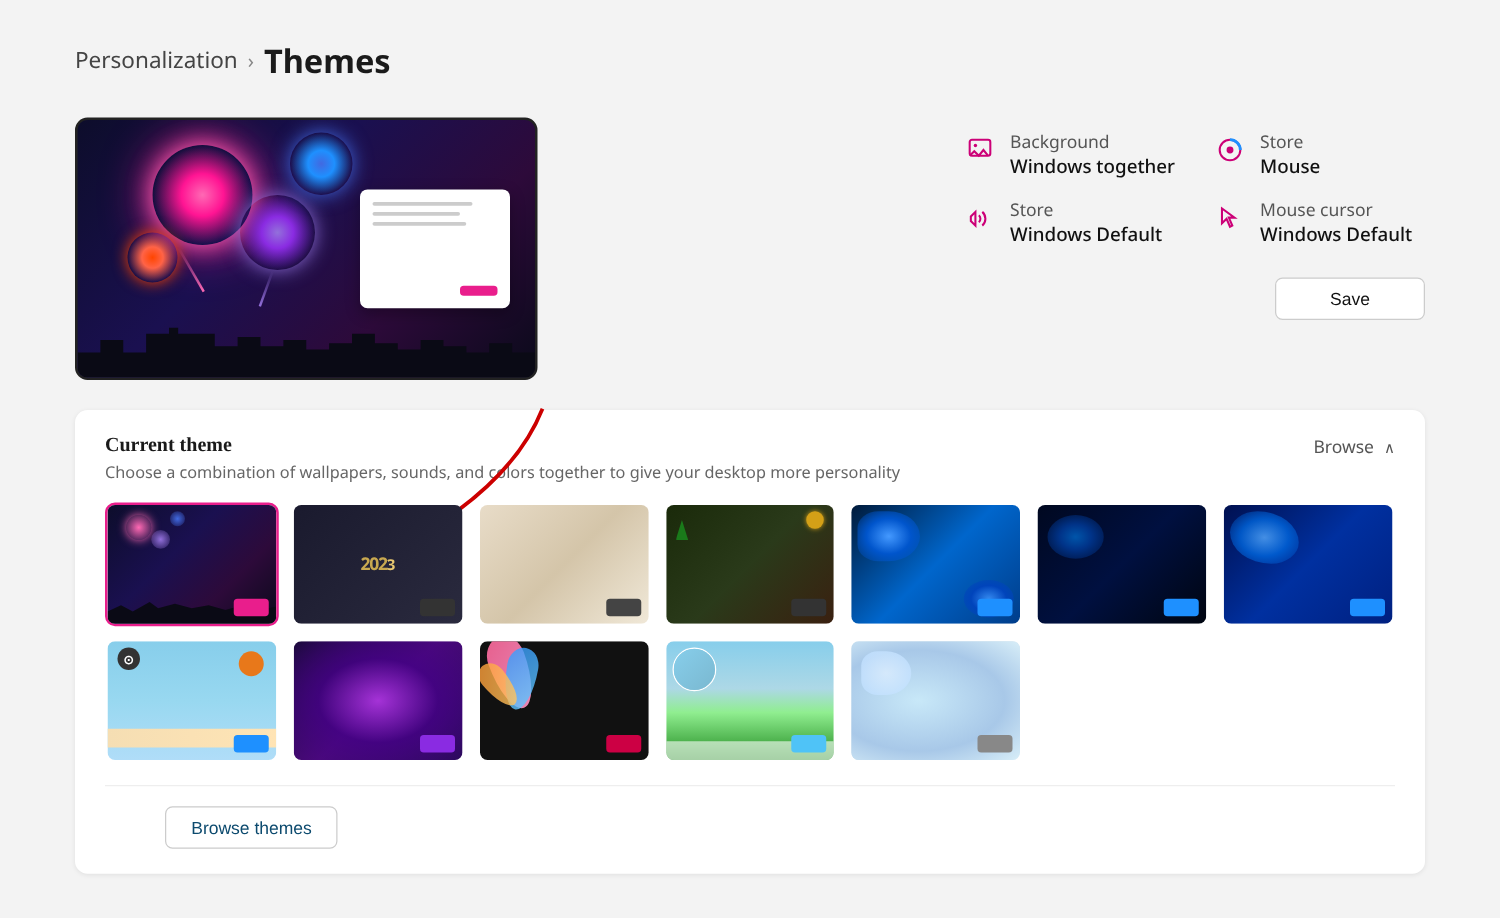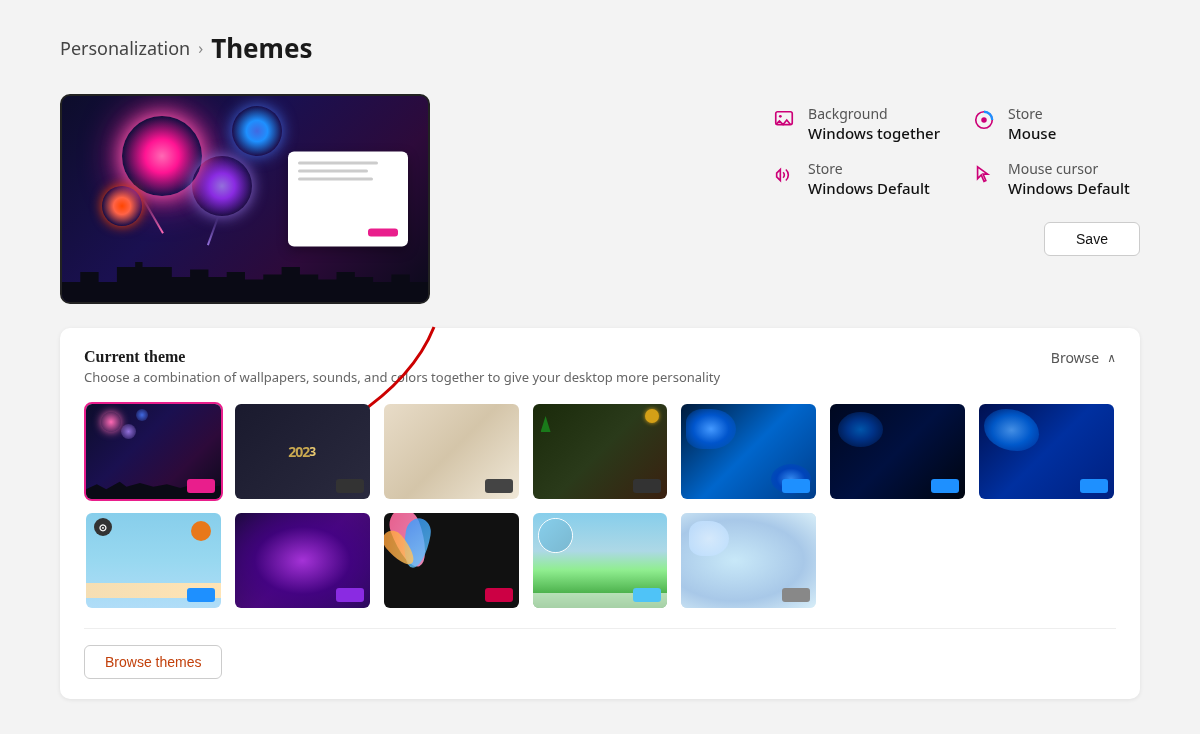--- a/index.html
+++ b/index.html
@@ -217,21 +217,21 @@
       font-weight: 400;
     }
 
     .info-value {
       font-size: 15px;
       color: #111;
       font-weight: 500;
     }
 
     .save-btn {
-      width: 96px;
+      width: 120px;
       padding: 8px 16px;
       background: white;
       border: 1px solid #ccc;
       border-radius: 6px;
       font-size: 14px;
       cursor: pointer;
       text-align: center;
       color: #111;
       font-weight: 400;
     }
@@ -343,22 +343,23 @@
       color: #333;
     }
 
     .browse-btn {
       padding: 8px 20px;
       background: white;
       border: 1px solid #ccc;
       border-radius: 6px;
       font-size: 14px;
       cursor: pointer;
-      color: #c2410c;
+      color: #0c4a6e;
       font-weight: 400;
+      margin-left: 48px;
     }
 
   </style>
 </head>
 <body>
 
 <div class="page">
 
   <div class="breadcrumb">
     <span class="breadcrumb-parent">Personalization</span>

